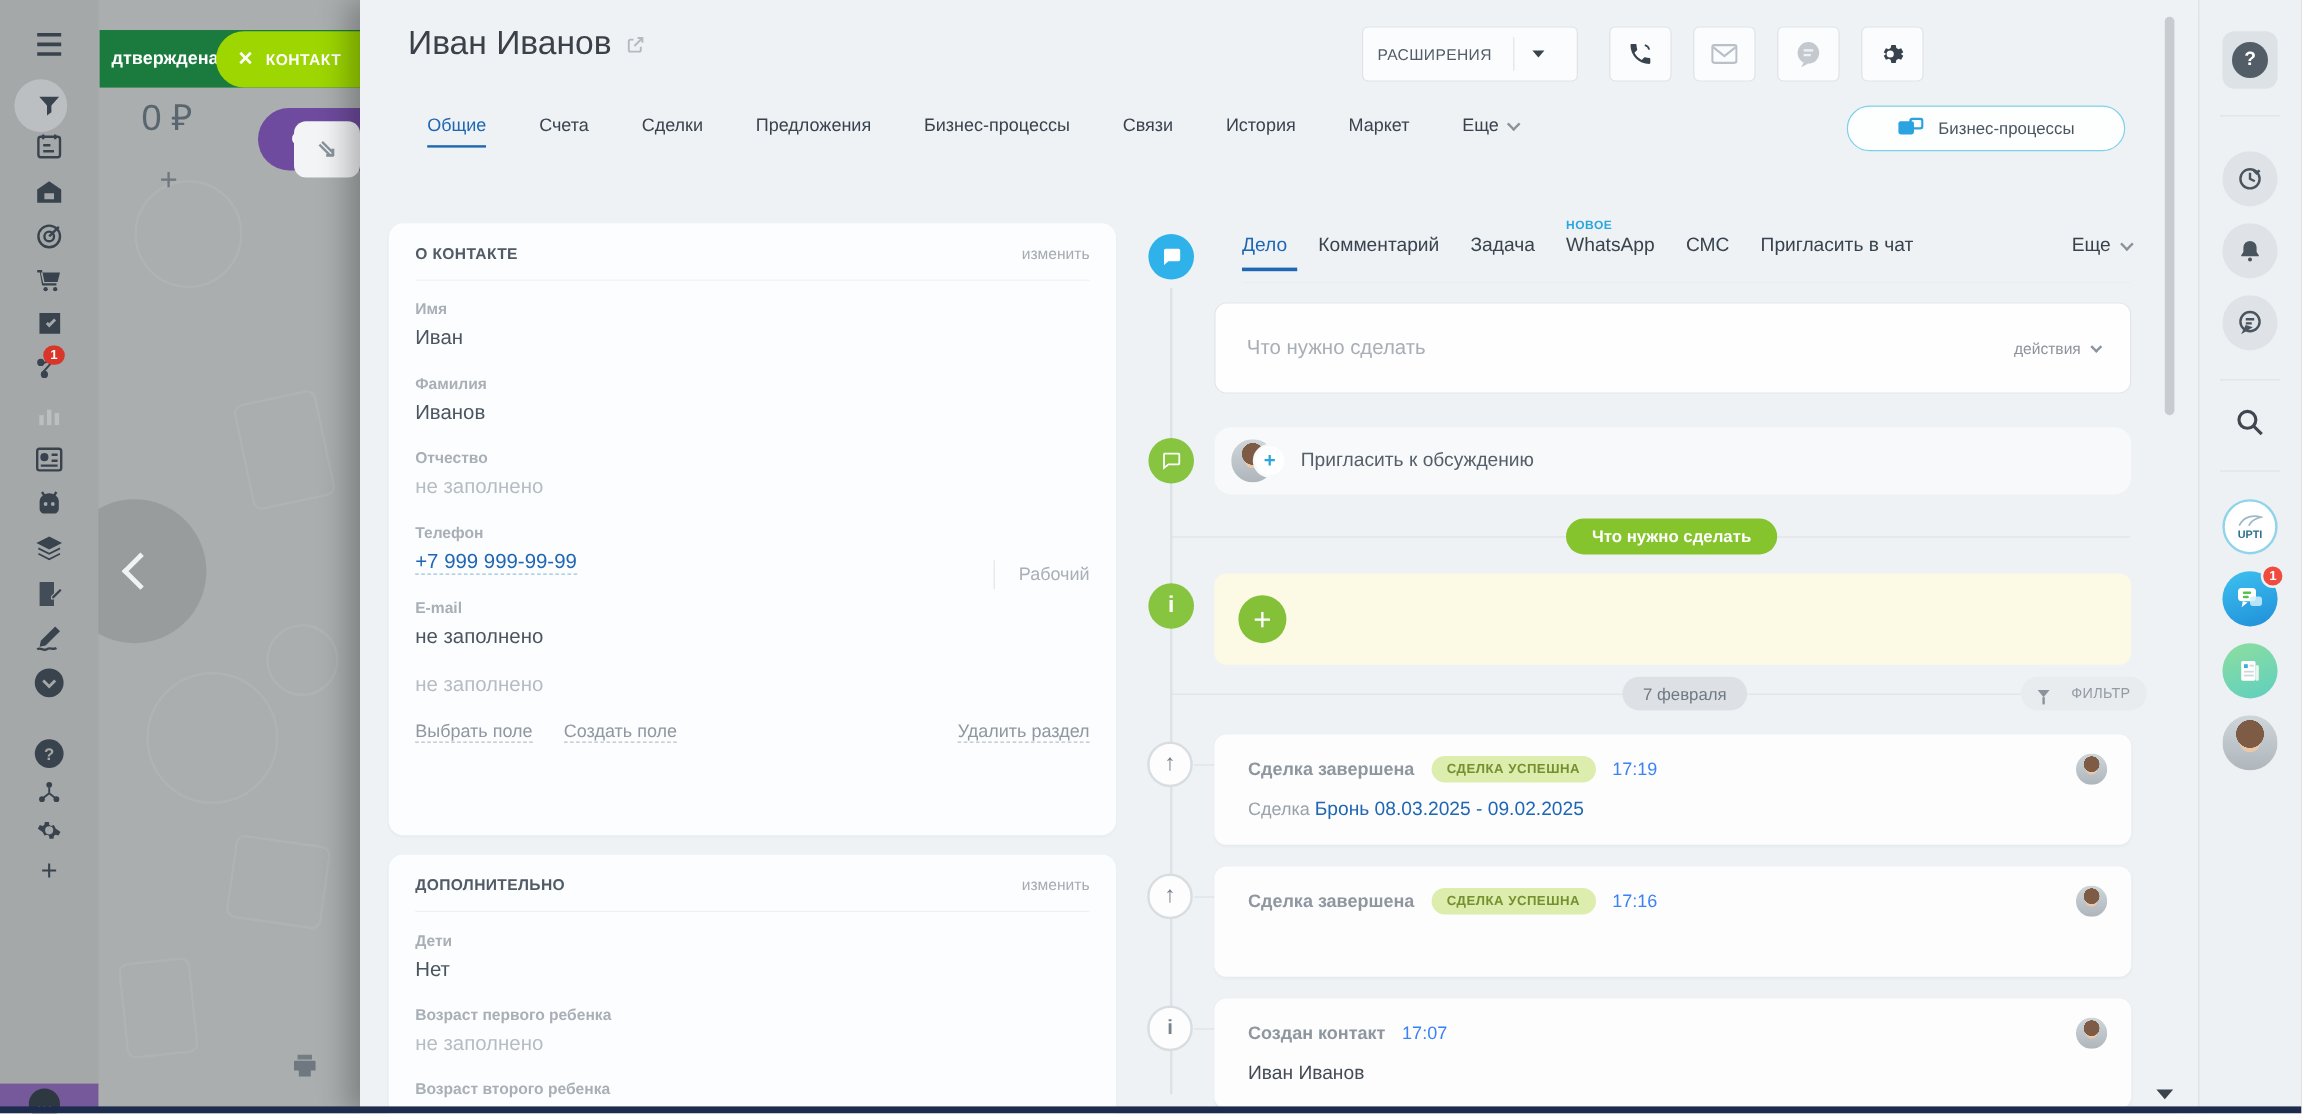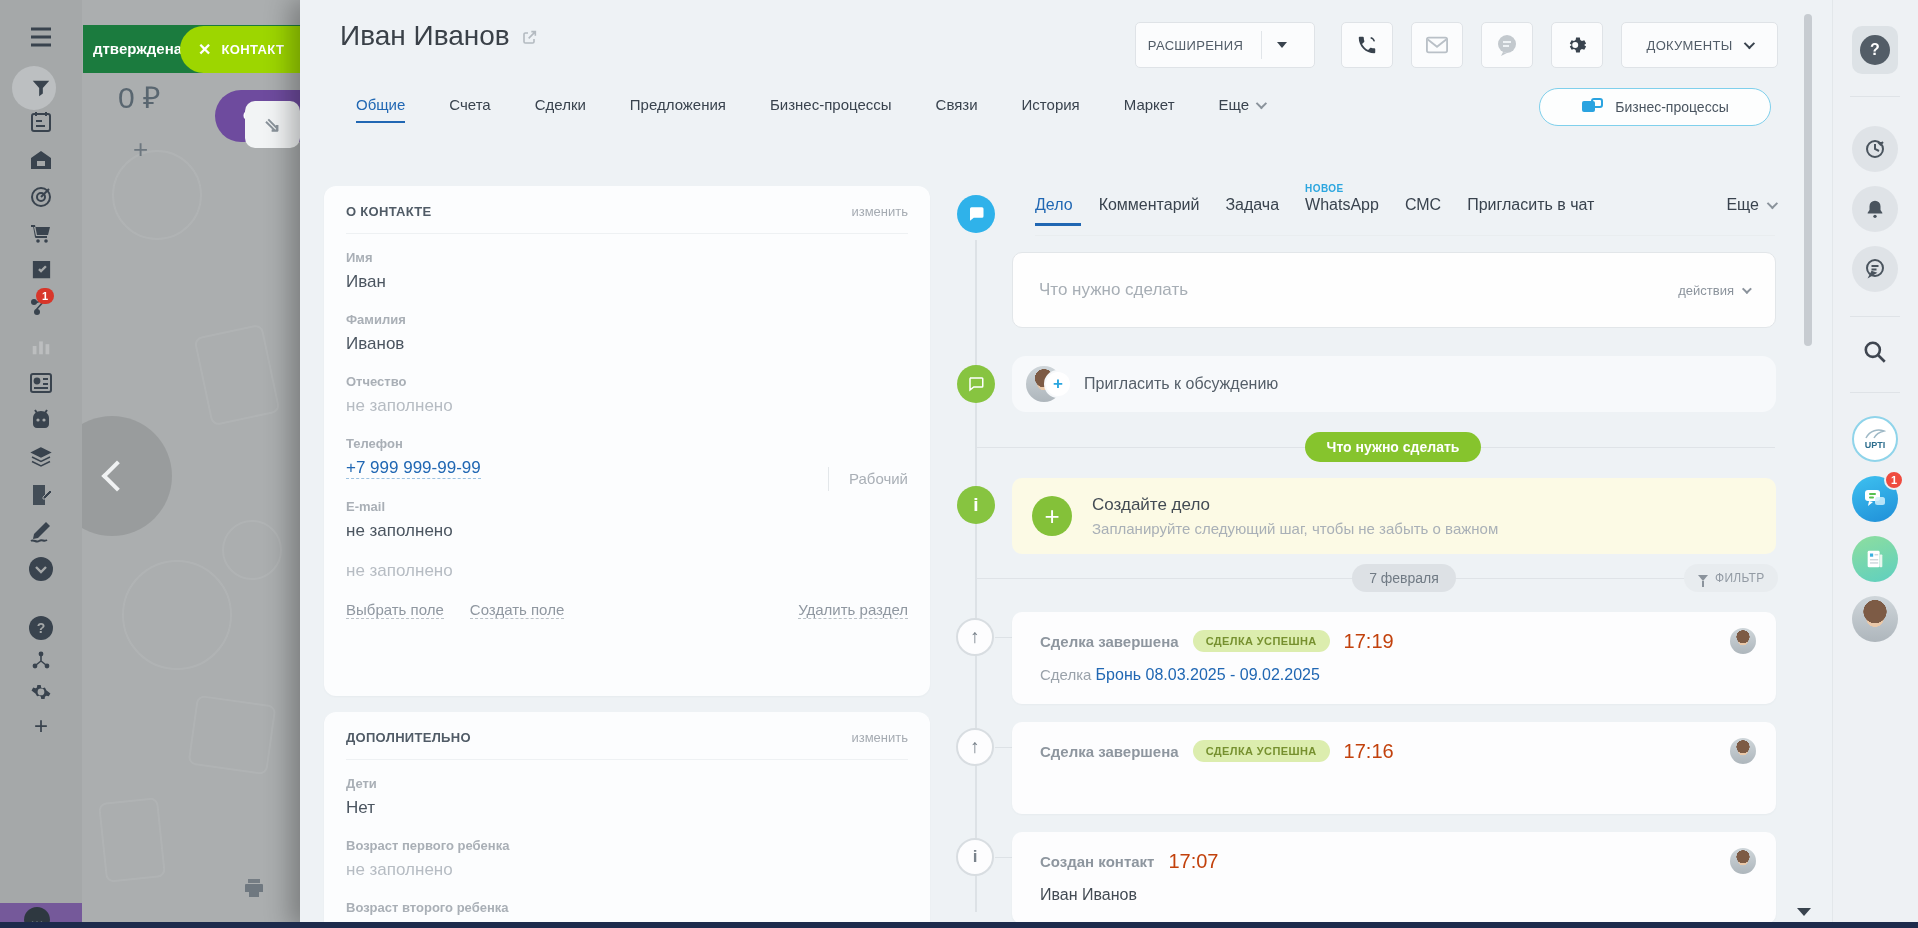--- a/index.html
+++ b/index.html
@@ -124,31 +124,31 @@
              display:flex;align-items:center;padding:0 20px;gap:20px;}
   .hint-plus{width:40px;height:40px;border-radius:50%;background:#84c139;color:#fff;font-size:26px;font-weight:400;
              display:flex;align-items:center;justify-content:center;}
   .hint-title{font-size:17px;color:#434b54;margin-bottom:5px;}
   .hint-sub{font-size:15px;color:#a9b0b7;}
 
   .date-line{left:976px;top:578px;width:799px;height:1px;background:#dfe3e7;z-index:25;}
   .date-pill{left:1352px;top:564px;width:104px;height:28px;background:#dde1e5;border-radius:14px;color:#707a84;
              font-size:14px;display:flex;align-items:center;justify-content:center;z-index:26;}
   .filter-pill{left:1684px;top:564px;height:28px;background:#e8ecef;border-radius:14px;color:#939ba4;
-               font-size:12px;display:flex;align-items:center;gap:7px;padding:0 14px;z-index:26;letter-spacing:.3px;justify-content:space-between;}
+               font-size:12px;display:flex;align-items:center;gap:18px;padding:0 14px;z-index:26;letter-spacing:.3px;justify-content:space-between;}
   .funnel-s{width:0;height:0;border-left:5px solid transparent;border-right:5px solid transparent;border-top:6px solid #8b939c;position:relative;}
   .funnel-s::after{content:"";position:absolute;left:-1px;top:0px;width:2px;height:6px;background:#8b939c;}
 
   .tl-card{position:absolute;left:1012px;width:764px;height:92px;background:#fdfdfe;border-radius:10px;z-index:26;
            padding:16px 20px 0 28px;box-shadow:0 1px 2px rgba(60,70,80,.04);}
   .tl-head{display:flex;align-items:center;gap:14px;}
   .tl-title{font-size:15px;font-weight:700;color:#8e969f;}
   .tl-badge{background:#dcedae;color:#76902f;font-size:11px;font-weight:700;letter-spacing:.4px;border-radius:12px;
             padding:5px 13px;}
-  .tl-time{font-size:20px;color:#c2410c;}
+  .tl-time{font-size:15px;color:#3b82f6;}
   .tl-ava{margin-left:auto;width:26px;height:26px;}
   .tl-body{margin-top:12px;font-size:15px;color:#9aa2aa;}
   .tl-link{font-size:16px;color:#2067b3;cursor:pointer;}
   .tl-plain{font-size:16px;color:#434b54;}
   .connector{position:absolute;width:17px;height:1px;background:#dde2e6;z-index:26;}
 
   
   .sb-thumb{left:1804px;top:14px;width:8px;height:332px;background:#c7ccd1;border-radius:4px;z-index:27;}
   .sb-down{left:1797px;top:908px;width:0;height:0;border-left:7px solid transparent;border-right:7px solid transparent;
            border-top:8px solid #39434e;z-index:27;}
@@ -373,24 +373,20 @@
       <circle cx="12" cy="11" r="9"></circle>
         <path d="M8 19l-2 4 6-3z"></path>
         <path d="M8 9h8M8 13h6" stroke="#eef2f5" stroke-width="1.8"></path>
       </svg>
   </div>
   <div class="hbtn" style="left:1551px;width:52px;">
     <svg width="24" height="24" viewBox="0 0 24 24" fill="#39434e">
       <path d="M12 9a3 3 0 1 0 0 6 3 3 0 0 0 0-6zm8.9 3 2 1.5-1.8 3.2-2.4-.7c-.5.4-1 .7-1.6.9l-.5 2.6h-3.7l-.5-2.6a7 7 0 0 1-1.6-.9l-2.4.7L6.6 13.5 8.6 12l-2-1.5 1.8-3.2 2.4.7c.5-.4 1-.7 1.6-.9l.5-2.6h3.7l.5 2.6c.6.2 1.1.5 1.6.9l2.4-.7 1.8 3.2-2 1.5z" transform="translate(-1.8,0)"></path>
       </svg>
   </div>
-  <div class="hbtn" style="left:1621px;width:157px;">
-    <span class="lbl">ДОКУМЕНТЫ</span>
-    <span class="chev" style="color:#39434e;margin-left:12px;"></span>
-  </div>
 
   <div class="abs tabs">
     <div class="tab active">Общие</div>
     <div class="tab">Счета</div>
     <div class="tab">Сделки</div>
     <div class="tab">Предложения</div>
     <div class="tab">Бизнес-процессы</div>
     <div class="tab">Связи</div>
     <div class="tab">История</div>
     <div class="tab">Маркет</div>
@@ -505,24 +501,20 @@
   </div>
 
   <div class="abs mid-line"></div>
   <div class="abs todo-pill">Что нужно сделать</div>
 
   <div class="tl-circle green" style="left:957px;top:486px;">
     <span style="font-weight:700;font-size:19px;">i</span>
   </div>
   <div class="abs hint-card">
     <div class="hint-plus">+</div>
-    <div>
-      <div class="hint-title">Создайте дело</div>
-      <div class="hint-sub">Запланируйте следующий шаг, чтобы не забыть о важном</div>
-    </div>
   </div>
 
   <div class="abs date-line"></div>
   <div class="abs date-pill">7 февраля</div>
   <div class="abs filter-pill">
     <span class="funnel-s"></span>
     <span>ФИЛЬТР</span>
   </div>
 
   <div class="tl-circle ghost" style="left:956px;top:618px;">↑</div>

